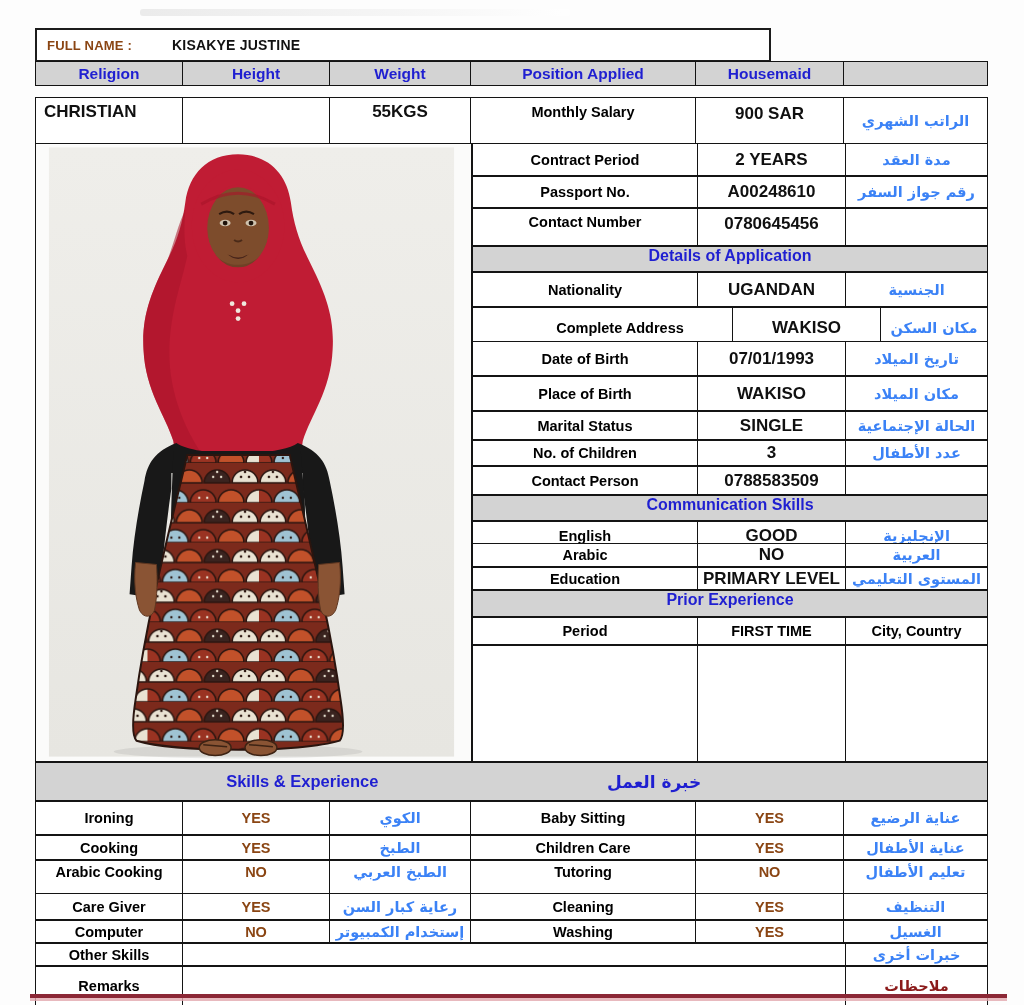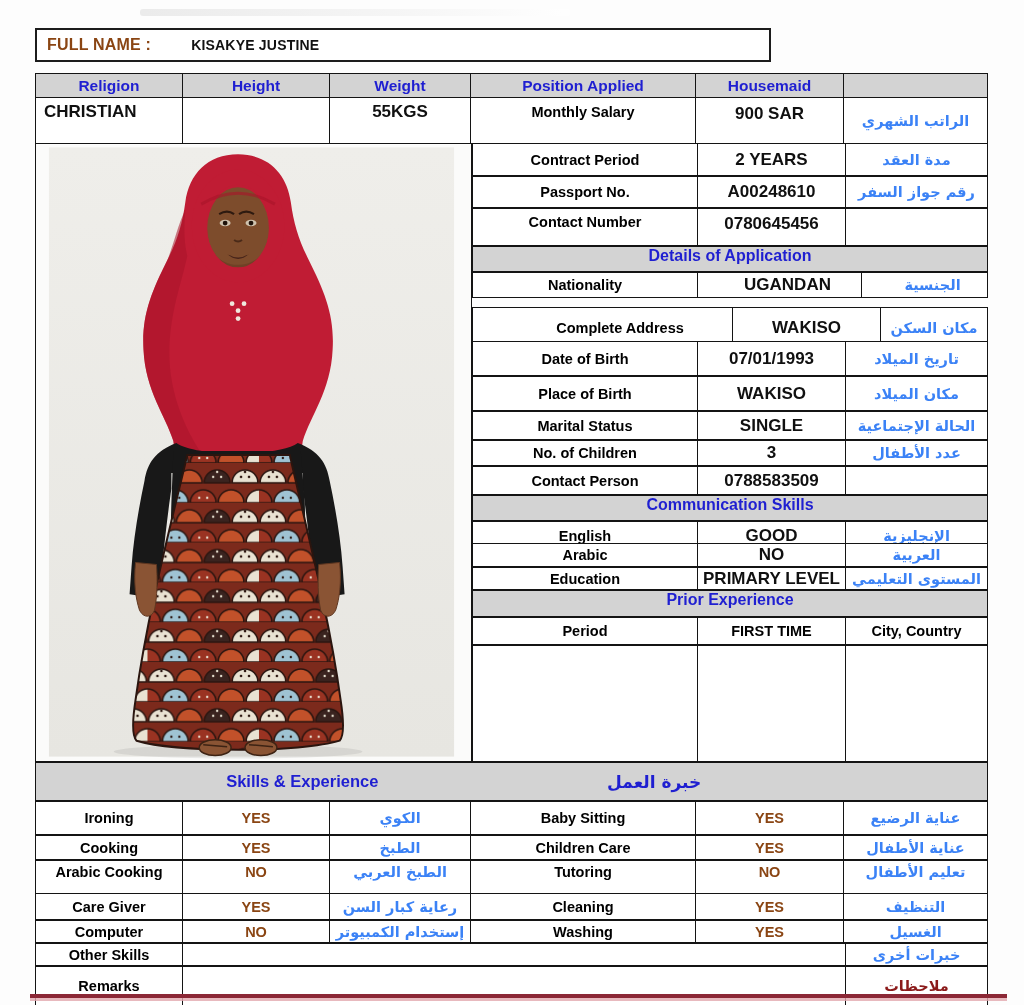--- a/index.html
+++ b/index.html
@@ -3,21 +3,21 @@
 <meta charset="utf-8">
 <style>
   html,body{margin:0;padding:0;background:#ffffff;}
   .sheet{position:relative;width:1024px;height:1005px;background:#fdfdfd;overflow:hidden;
          font-family:"Liberation Sans","DejaVu Sans",sans-serif;}
   .smudge{position:absolute;left:140px;top:9px;width:430px;height:7px;
           background:linear-gradient(90deg,#e3e3e3,#f2f2f2 60%,#fff);opacity:.7;border-radius:3px;}
   
   .nameBox{position:absolute;left:35px;top:28px;width:736px;height:34px;border:2px solid #1c1c1c;
            box-sizing:border-box;background:#fff;display:flex;align-items:center;}
-  .nameLbl{color:#8a4513;font-weight:bold;font-size:16px;margin-left:10px;letter-spacing:.2px;}
+  .nameLbl{color:#8a4513;font-weight:bold;font-size:13px;margin-left:10px;letter-spacing:.2px;}
   .nameVal{color:#111;font-weight:bold;font-size:14px;margin-left:40px;letter-spacing:.2px;}
   
   .row{position:absolute;display:flex;background:#fff;border:1.6px solid #141414;box-sizing:border-box;}
   .row.full{left:35px;width:953px;}
   .row.right{left:472px;width:516px;}
   .c{display:flex;align-items:center;justify-content:center;border-right:1.6px solid #141414;
      box-sizing:border-box;height:100%;overflow:hidden;}
   .c.last{border-right:none;flex:1 1 auto;}
   .w1{flex:0 0 147px;} .w2{flex:0 0 147px;} .w3{flex:0 0 141px;text-align:center;}
   .w4{flex:0 0 225px;} .w5{flex:0 0 148px;} .wWide{flex:0 0 663px;}
@@ -51,21 +51,21 @@
 
 <div class="sheet">
 
   <div class="smudge"></div>
 
   <div class="nameBox">
     <span class="nameLbl">FULL NAME :</span>
     <span class="nameVal">KISAKYE JUSTINE</span>
   </div>
 
-  <div class="row full grayRow" style="top:73px;height:25px;">
+  <div class="row full grayRow" style="top:61px;height:25px;">
     <div class="c w1 hdr">Religion</div>
     <div class="c w2 hdr">Height</div>
     <div class="c w3 hdr">Weight</div>
     <div class="c w4 hdr">Position Applied</div>
     <div class="c w5 hdr">Housemaid</div>
     <div class="c last hdr"></div>
   </div>
 
   <div class="row full" style="top:97px;height:47px;">
     <div class="c w1 val leftAlign" style="align-items:flex-start;padding-top:4px;">CHRISTIAN</div>
@@ -181,21 +181,21 @@
   </div>
   <div class="row right" style="top:208px;height:38px;">
     <div class="c w4 lbl" style="align-items:flex-start;padding-top:5px;">Contact Number</div>
     <div class="c w5 val" style="align-items:flex-start;padding-top:5px;">0780645456</div>
     <div class="c last ar" dir="rtl"></div>
   </div>
 
   <div class="row right grayRow" style="top:246px;height:26px;">
     <div class="title">Details of Application</div>
   </div>
-  <div class="row right" style="top:272px;height:26px;gap:16px;">
+  <div class="row right" style="top:272px;height:35px;">
     <div class="c w4 lbl">Nationality</div>
     <div class="c w5 val">UGANDAN</div>
     <div class="c last ar" dir="rtl">الجنسية</div>
   </div>
   <div class="row right" style="top:307px;height:42px;padding-left:35px;">
     <div class="c w4 lbl">Complete Address</div>
     <div class="c w5 val">WAKISO</div>
     <div class="c last ar" dir="rtl">مكان السكن</div>
   </div>
   <div class="row right" style="top:341px;height:35px;">

